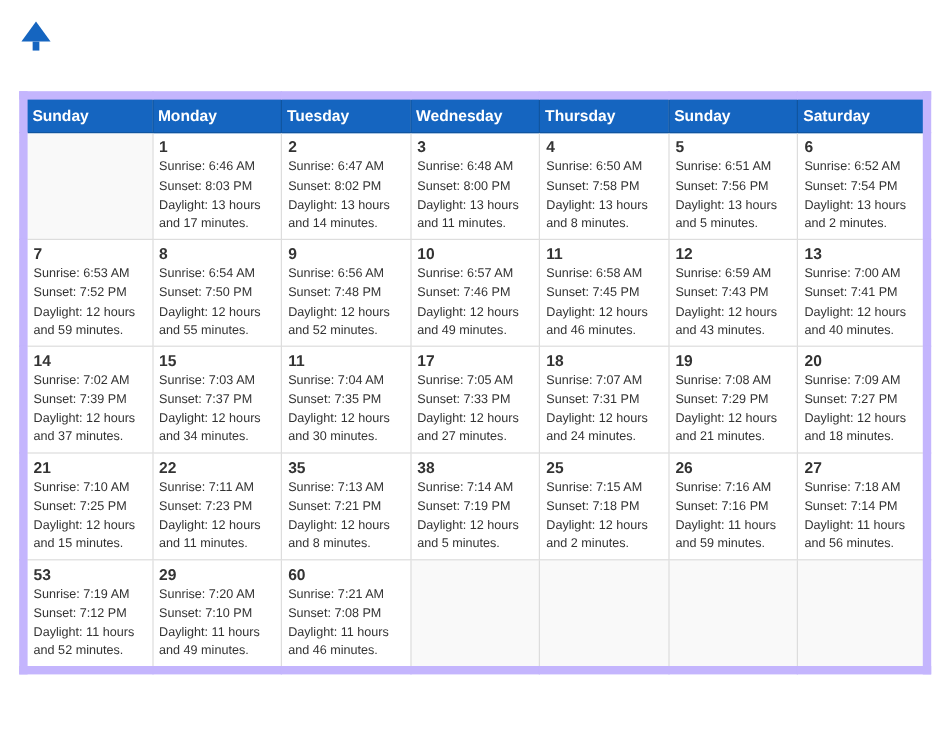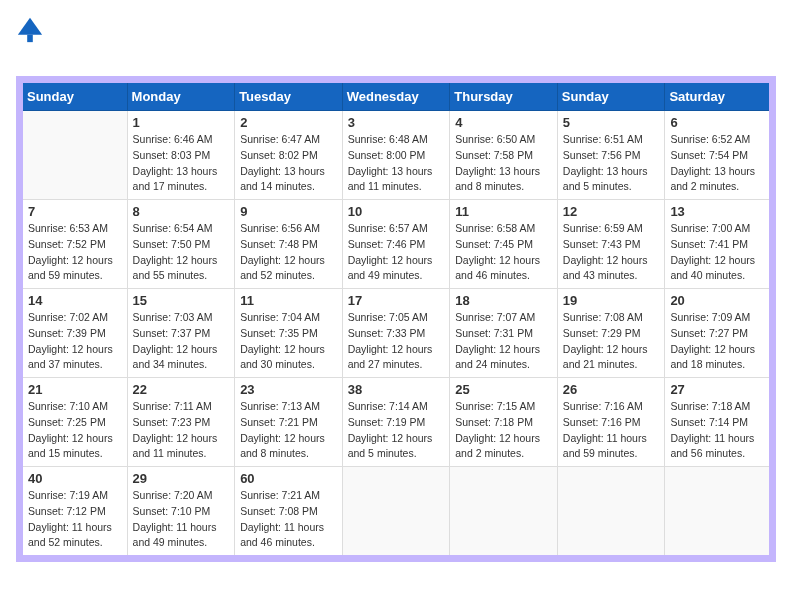--- a/index.html
+++ b/index.html
@@ -216,21 +216,21 @@
       <tr class="week-row">
         <td>
           <div class="day-number">21</div>
           <div class="day-info">Sunrise: 7:10 AM<br>Sunset: 7:25 PM<br>Daylight: 12 hours<br>and 15 minutes.</div>
         </td>
         <td>
           <div class="day-number">22</div>
           <div class="day-info">Sunrise: 7:11 AM<br>Sunset: 7:23 PM<br>Daylight: 12 hours<br>and 11 minutes.</div>
         </td>
         <td>
-          <div class="day-number">23</div>
+          <div class="day-number">35</div>
           <div class="day-info">Sunrise: 7:13 AM<br>Sunset: 7:21 PM<br>Daylight: 12 hours<br>and 8 minutes.</div>
         </td>
         <td>
           <div class="day-number">38</div>
           <div class="day-info">Sunrise: 7:14 AM<br>Sunset: 7:19 PM<br>Daylight: 12 hours<br>and 5 minutes.</div>
         </td>
         <td>
           <div class="day-number">25</div>
           <div class="day-info">Sunrise: 7:15 AM<br>Sunset: 7:18 PM<br>Daylight: 12 hours<br>and 2 minutes.</div>
         </td>
@@ -238,21 +238,21 @@
           <div class="day-number">26</div>
           <div class="day-info">Sunrise: 7:16 AM<br>Sunset: 7:16 PM<br>Daylight: 11 hours<br>and 59 minutes.</div>
         </td>
         <td>
           <div class="day-number">27</div>
           <div class="day-info">Sunrise: 7:18 AM<br>Sunset: 7:14 PM<br>Daylight: 11 hours<br>and 56 minutes.</div>
         </td>
       </tr>
       <tr class="week-row">
         <td>
-          <div class="day-number">40</div>
+          <div class="day-number">53</div>
           <div class="day-info">Sunrise: 7:19 AM<br>Sunset: 7:12 PM<br>Daylight: 11 hours<br>and 52 minutes.</div>
         </td>
         <td>
           <div class="day-number">29</div>
           <div class="day-info">Sunrise: 7:20 AM<br>Sunset: 7:10 PM<br>Daylight: 11 hours<br>and 49 minutes.</div>
         </td>
         <td>
           <div class="day-number">60</div>
           <div class="day-info">Sunrise: 7:21 AM<br>Sunset: 7:08 PM<br>Daylight: 11 hours<br>and 46 minutes.</div>
         </td>

